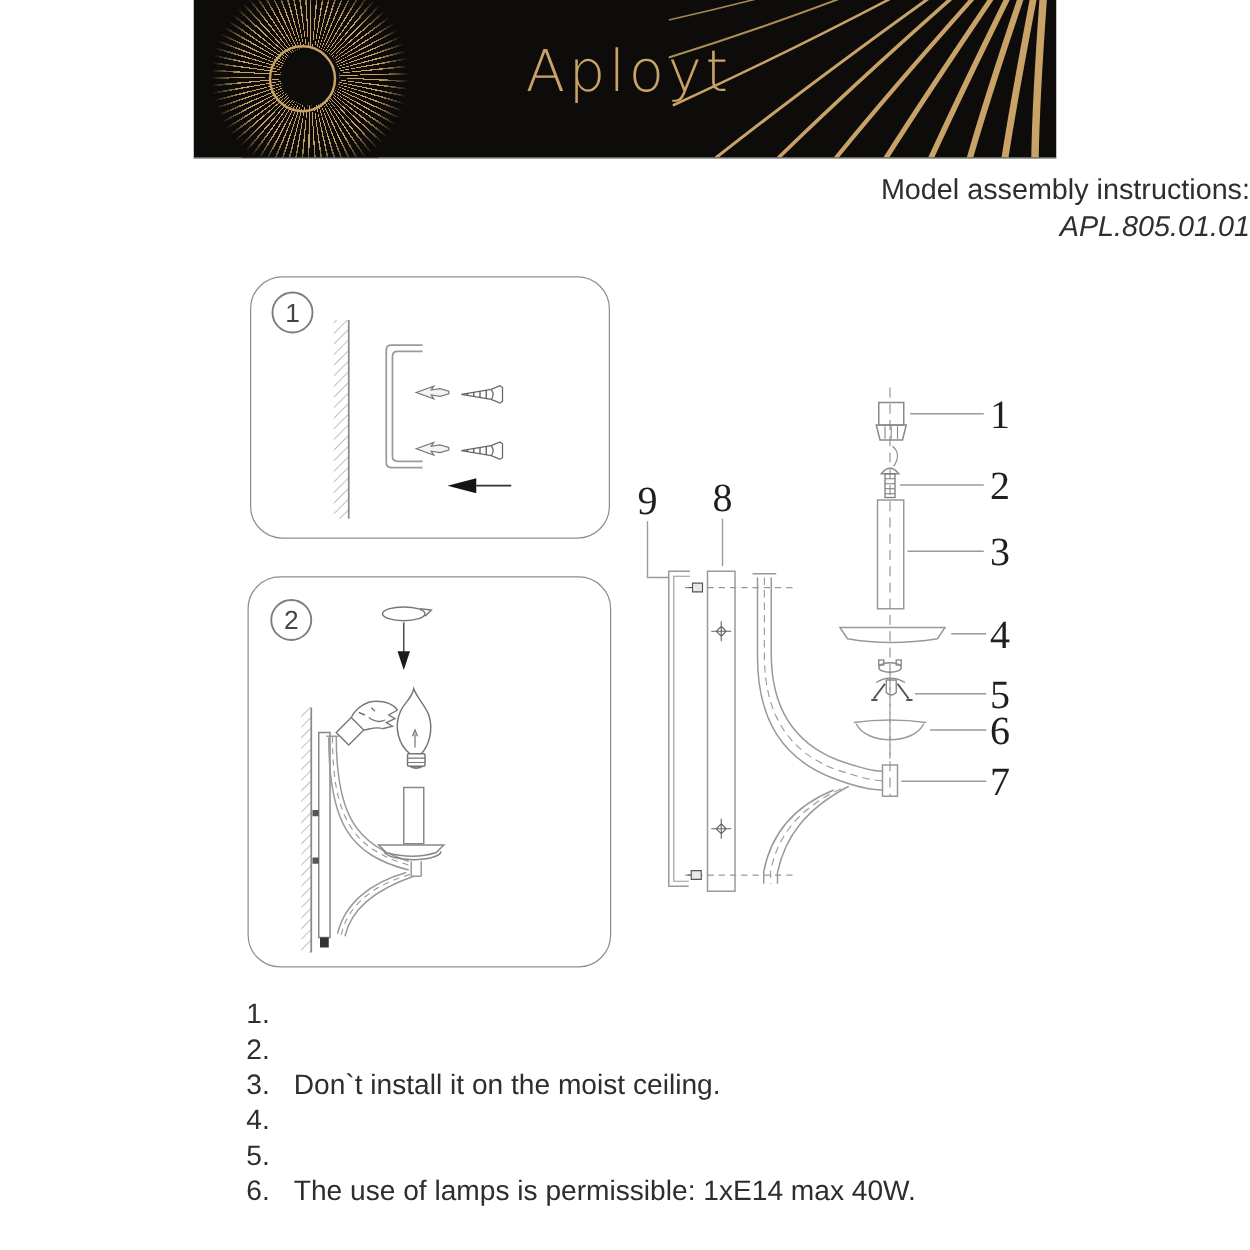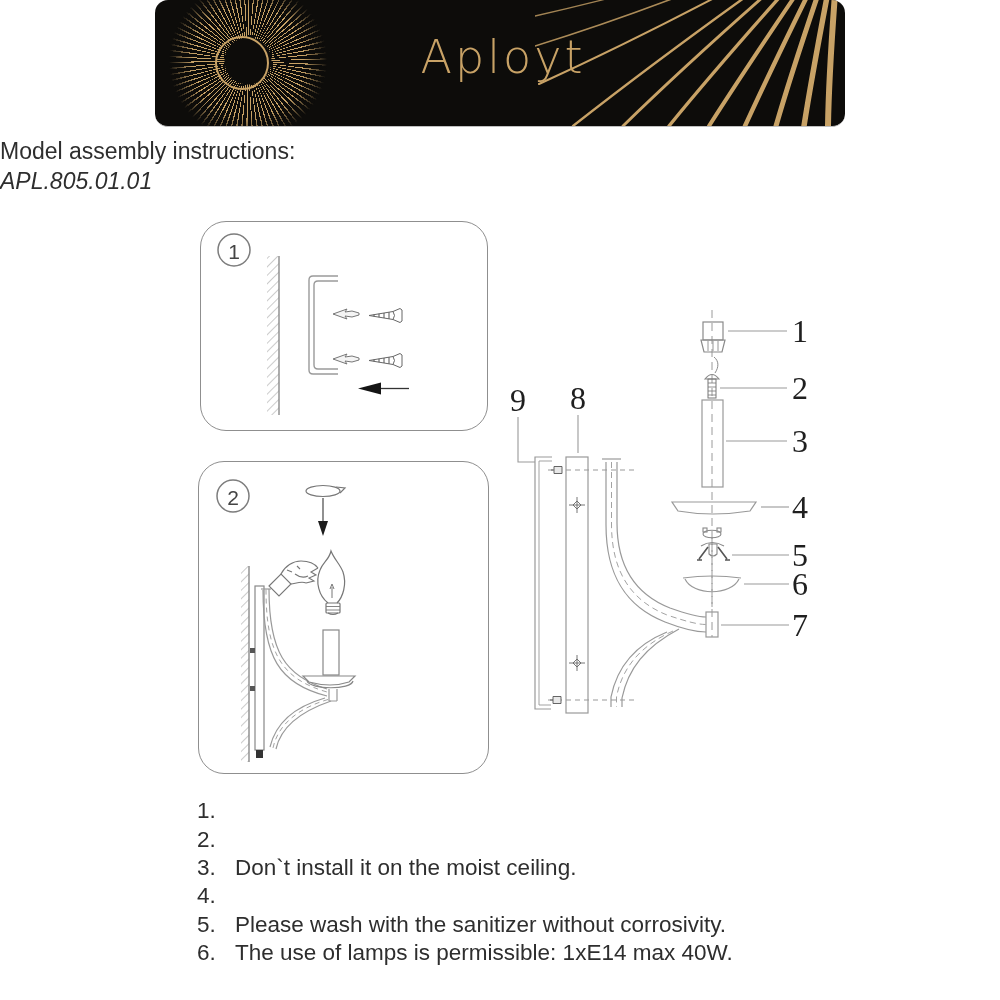--- a/index.html
+++ b/index.html
@@ -1,31 +1,31 @@
 <!DOCTYPE html>
 <html><head>
 <meta charset="utf-8">
 <style>
   html,body{margin:0;padding:0;background:#fff;}
   .page{position:relative;width:1000px;height:1000px;background:#ffffff;overflow:hidden;
         font-family:"Liberation Sans", sans-serif;}
   
   .banner{position:absolute;left:155px;top:0;width:690px;height:126px;background:#0d0c0a;
-          border-bottom:1px solid #bfbfbf;overflow:hidden;border-radius:13px;}
+          border-bottom:1px solid #bfbfbf;overflow:hidden;}
   .sunburst{position:absolute;left:8px;top:-24px;width:170px;height:170px;border-radius:50%;
     background:
       radial-gradient(circle at center, #0d0c0a 0 23px, rgba(13,12,10,0) 24px 55px, #0d0c0a 79px),
       repeating-conic-gradient(#c8a266 0deg 1.1deg, rgba(0,0,0,0) 1.1deg 4.4deg);}
   .sunburst-ring{position:absolute;left:60px;top:36px;width:50px;height:50px;border:2px solid #c8a266;
     border-radius:50%;}
   .brand{position:absolute;left:238px;top:30px;width:220px;text-align:center;color:#c8a266;
     font-family:"DejaVu Sans", sans-serif;font-weight:300;font-size:46px;letter-spacing:3px;}
   .rays{position:absolute;right:0;top:0;}
   
-  .title-line{position:absolute;left:0;width:1000px;text-align:left;color:#2e2e2e;font-size:23px;}
+  .title-line{position:absolute;left:0;width:1000px;text-align:right;color:#2e2e2e;font-size:23px;}
   .t1{top:138px;}
   .t2{top:168px;font-style:italic;}
   
   .stepbox{position:absolute;border:1.5px solid #8f8f8f;border-radius:26px;background:#fff;}
   .box1{left:200px;top:221px;width:286px;height:208px;}
   .box2{left:198px;top:461px;width:289px;height:311px;}
   .stepbox svg{display:block;}
   
   .exploded{position:absolute;left:495px;top:295px;}
   
@@ -277,21 +277,20 @@
     </div>
     <div class="instr-row">
       <span class="instr-num">3.</span>
       <span class="instr-text">Don`t install it on the moist ceiling.</span>
     </div>
     <div class="instr-row">
       <span class="instr-num">4.</span>
     </div>
     <div class="instr-row">
       <span class="instr-num">5.</span>
-      <span class="instr-text">Please wash with the sanitizer without corrosivity.</span>
     </div>
     <div class="instr-row">
       <span class="instr-num">6.</span>
       <span class="instr-text">The use of lamps is permissible: 1xE14 max 40W.</span>
     </div>
   </div>
 
 </div>
 
 </body></html>

